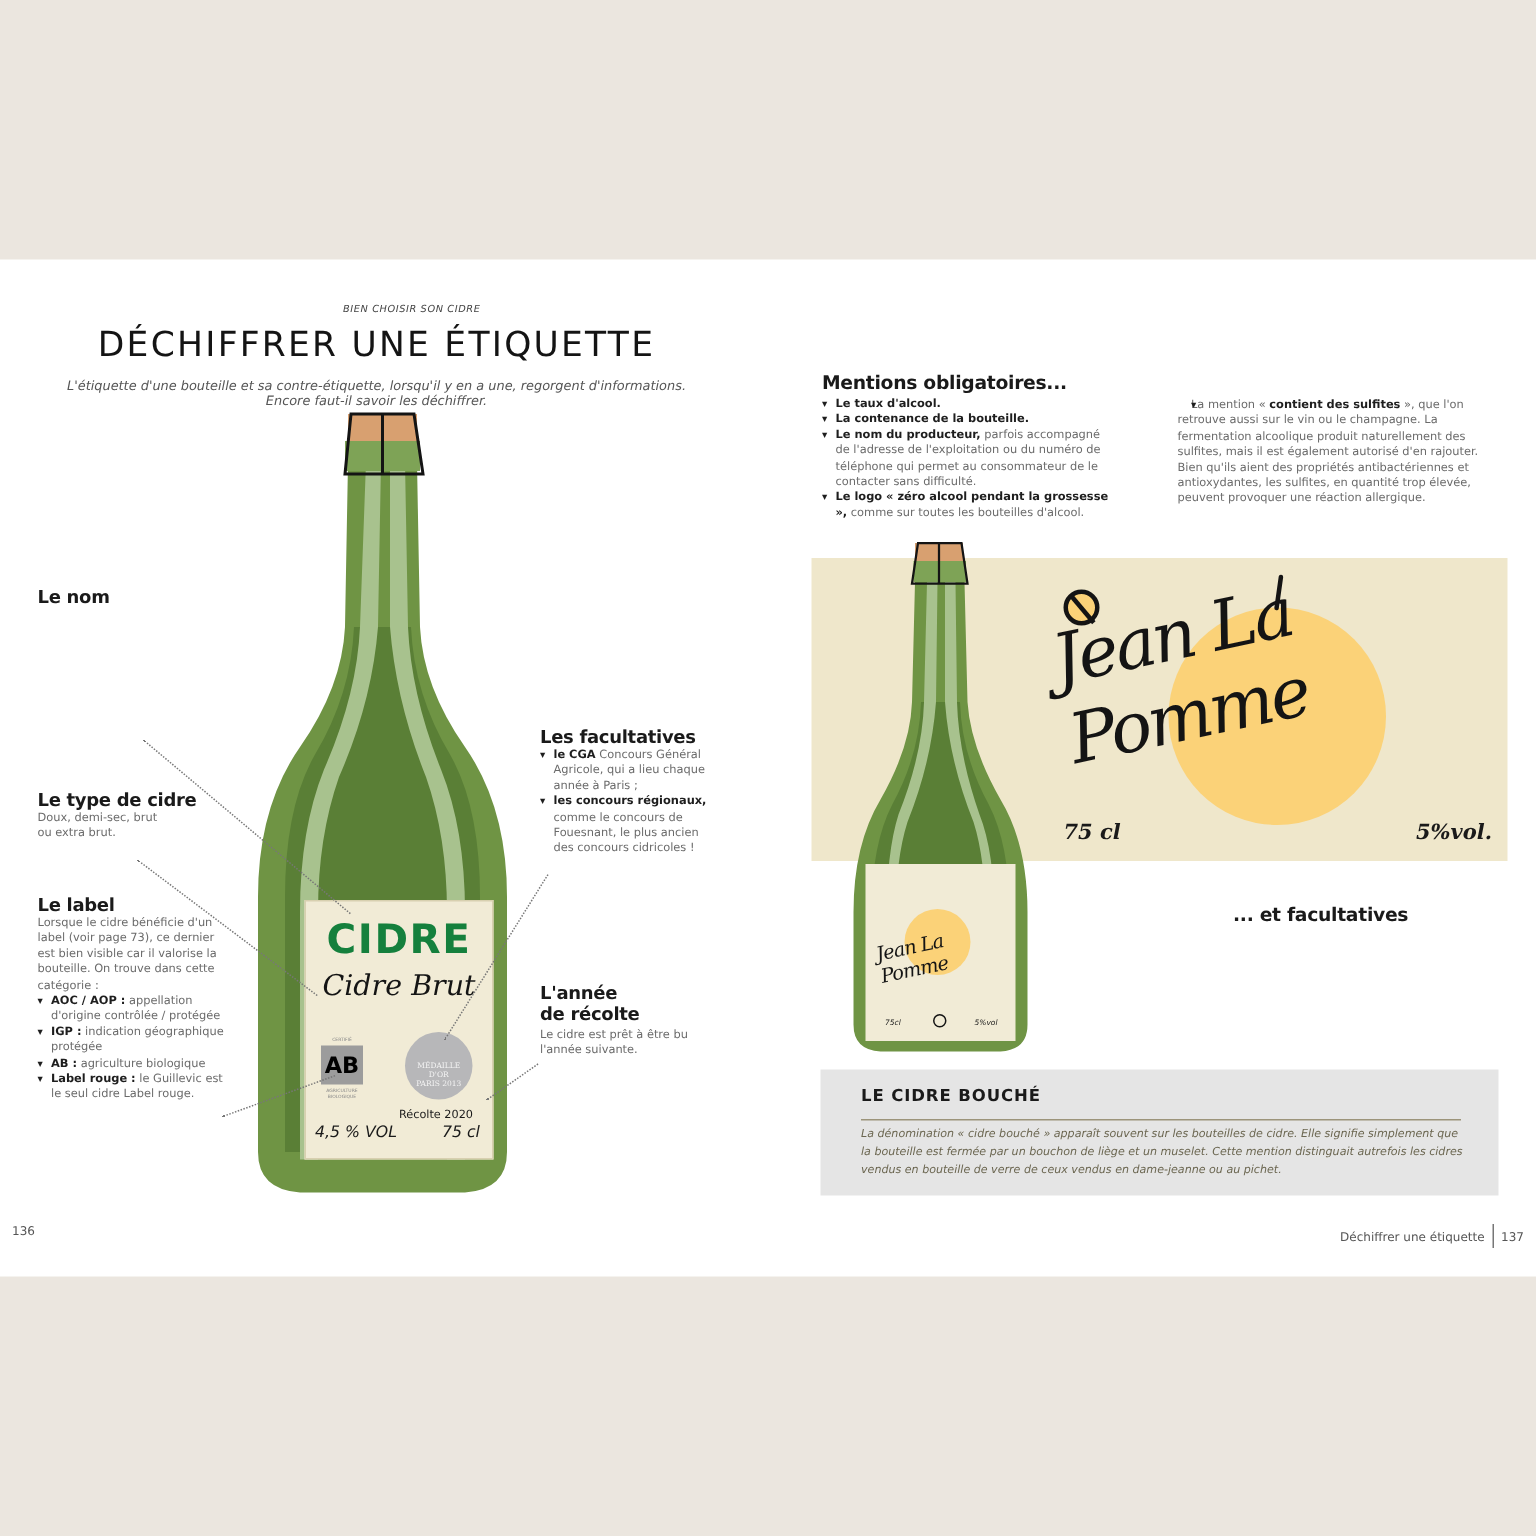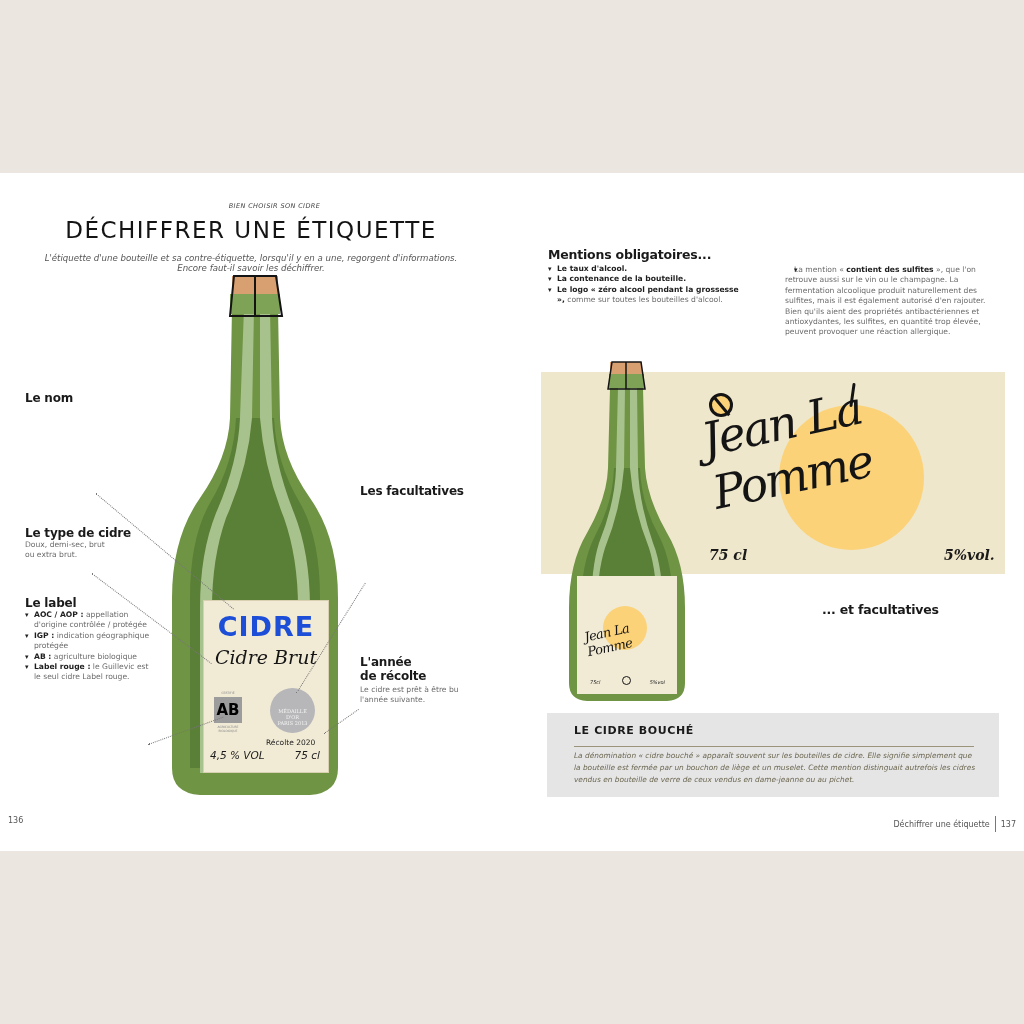--- a/index.html
+++ b/index.html
@@ -35,21 +35,21 @@
     .box .bt { position: absolute; left: 27px; top: 11px; font-size: 11px; font-weight: bold; letter-spacing: 0.6px; color: #1a1a1a; }
     .box .rule { position: absolute; left: 27px; top: 33px; width: 400px; height: 0; border-top: 1px solid #9c947a; }
     .box .bp { position: absolute; left: 27px; top: 37px; width: 405px; font-size: 7.4px; line-height: 12px; color: #6b6650; font-style: italic; }
 
     .folio-l { left: 8px; top: 643px; font-size: 8px; color: #555; }
     .folio-r { right: 8px; top: 643px; font-size: 8px; color: #555; display: flex; align-items: center; gap: 5px; }
     .folio-r .sep { width: 1px; height: 16px; background: #777; }
 
     
     .big-label { left: 203px; top: 427px; width: 126px; height: 173px; background: #f1ebd6; border: 1px solid #d8d0b0; }
-    .cidre { position: absolute; left: 0; width: 100%; top: 10px; text-align: center; font-size: 27px; font-weight: bold; letter-spacing: 1px; color: #1d4ed8; }
+    .cidre { position: absolute; left: 0; width: 100%; top: 10px; text-align: center; font-size: 27px; font-weight: bold; letter-spacing: 1px; color: #15803d; }
     .brut { position: absolute; left: 0; width: 100%; top: 45px; text-align: center; font-family: "DejaVu Serif", serif; font-style: italic; font-size: 19px; color: #141414; }
     .ab { position: absolute; left: 10px; top: 96px; width: 28px; height: 26px; background: #9c9c9c; color: #000000; font-weight: bold; font-size: 15px; text-align: center; line-height: 26px; }
     .ab-top, .ab-bot { position: absolute; left: 6px; width: 36px; font-size: 3px; text-align: center; color: #888; }
     .medal { position: absolute; left: 66px; top: 87px; width: 45px; height: 45px; border-radius: 50%; background: #b7b7b9; color: #f3f3f3; font-family: "DejaVu Serif", serif; font-size: 5px; text-align: center; padding-top: 20px; line-height: 6px; }
     .recolte { position: absolute; left: 62px; top: 137px; font-size: 7.5px; color: #1a1a1a; }
     .bvol { position: absolute; left: 6px; top: 148px; font-style: italic; font-size: 10.5px; color: #1a1a1a; }
     .bcl { position: absolute; right: 8px; top: 148px; font-style: italic; font-size: 10.5px; color: #1a1a1a; }
 
     
     .small-label { left: 577px; top: 403px; width: 100px; height: 118px; background: #f1ebd6; }
@@ -106,45 +106,51 @@
     <div class="h">Le nom</div>
   </div>
 
   <div class="abs" style="left:25px; top:353px; width:130px;">
     <div class="h">Le type de cidre</div>
     <p class="p" style="width:90px;">Doux, demi-sec, brut ou extra brut.</p>
   </div>
 
   <div class="abs" style="left:25px; top:423px; width:130px;">
     <div class="h">Le label</div>
+    <p class="p">Lorsque le cidre bénéficie d'un label (voir page 73), ce dernier est bien visible car il valorise la bouteille. On trouve dans cette catégorie :</p>
     <ul class="bl">
       <li><b>AOC / AOP :</b><span> appellation d'origine contrôlée / protégée</span></li>
       <li><b>IGP :</b><span> indication géographique protégée</span></li>
       <li><b>AB :</b><span> agriculture biologique</span></li>
       <li><b>Label rouge :</b><span> le Guillevic est le seul cidre Label rouge.</span></li>
     </ul>
   </div>
 
   <div class="abs" style="left:360px; top:311px; width:120px;">
     <div class="h">Les facultatives</div>
+    <ul class="bl">
+      <li><b>le CGA</b><span> Concours Général Agricole, qui a lieu chaque année à Paris ;</span></li>
+      <li><b>les concours régionaux,</b><span> comme le concours de Fouesnant, le plus ancien des concours cidricoles !</span></li>
+    </ul>
   </div>
 
   <div class="abs" style="left:360px; top:482px; width:120px;">
     <div class="h">L'année</div>
     <div class="h">de récolte</div>
     <p class="p" style="margin-top:2px;">Le cidre est prêt à être bu l'année suivante.</p>
   </div>
 
   <div class="abs folio-l">136</div>
 
   <div class="abs" style="left:548px; top:75px; width:195px;">
     <div class="h" style="font-size:12.5px; margin-bottom:2px;">Mentions obligatoires...</div>
     <ul class="bl">
       <li><b>Le taux d'alcool.</b><span></span></li>
       <li><b>La contenance de la bouteille.</b><span></span></li>
+      <li><b>Le nom du producteur,</b><span> parfois accompagné de l'adresse de l'exploitation ou du numéro de téléphone qui permet au consommateur de le contacter sans difficulté.</span></li>
       <li><b>Le logo « zéro alcool pendant la grossesse »,</b><span> comme sur toutes les bouteilles d'alcool.</span></li>
     </ul>
   </div>
 
   <div class="abs" style="left:785px; top:92px; width:210px;">
     <ul class="bl">
       <li style="padding-left:0; text-indent:9px;"><span>La mention « </span><b>contient des sulfites</b><span> », que l'on retrouve aussi sur le vin ou le champagne. La fermentation alcoolique produit naturellement des sulfites, mais il est également autorisé d'en rajouter. Bien qu'ils aient des propriétés antibactériennes et antioxydantes, les sulfites, en quantité trop élevée, peuvent provoquer une réaction allergique.</span></li>
     </ul>
   </div>
 

